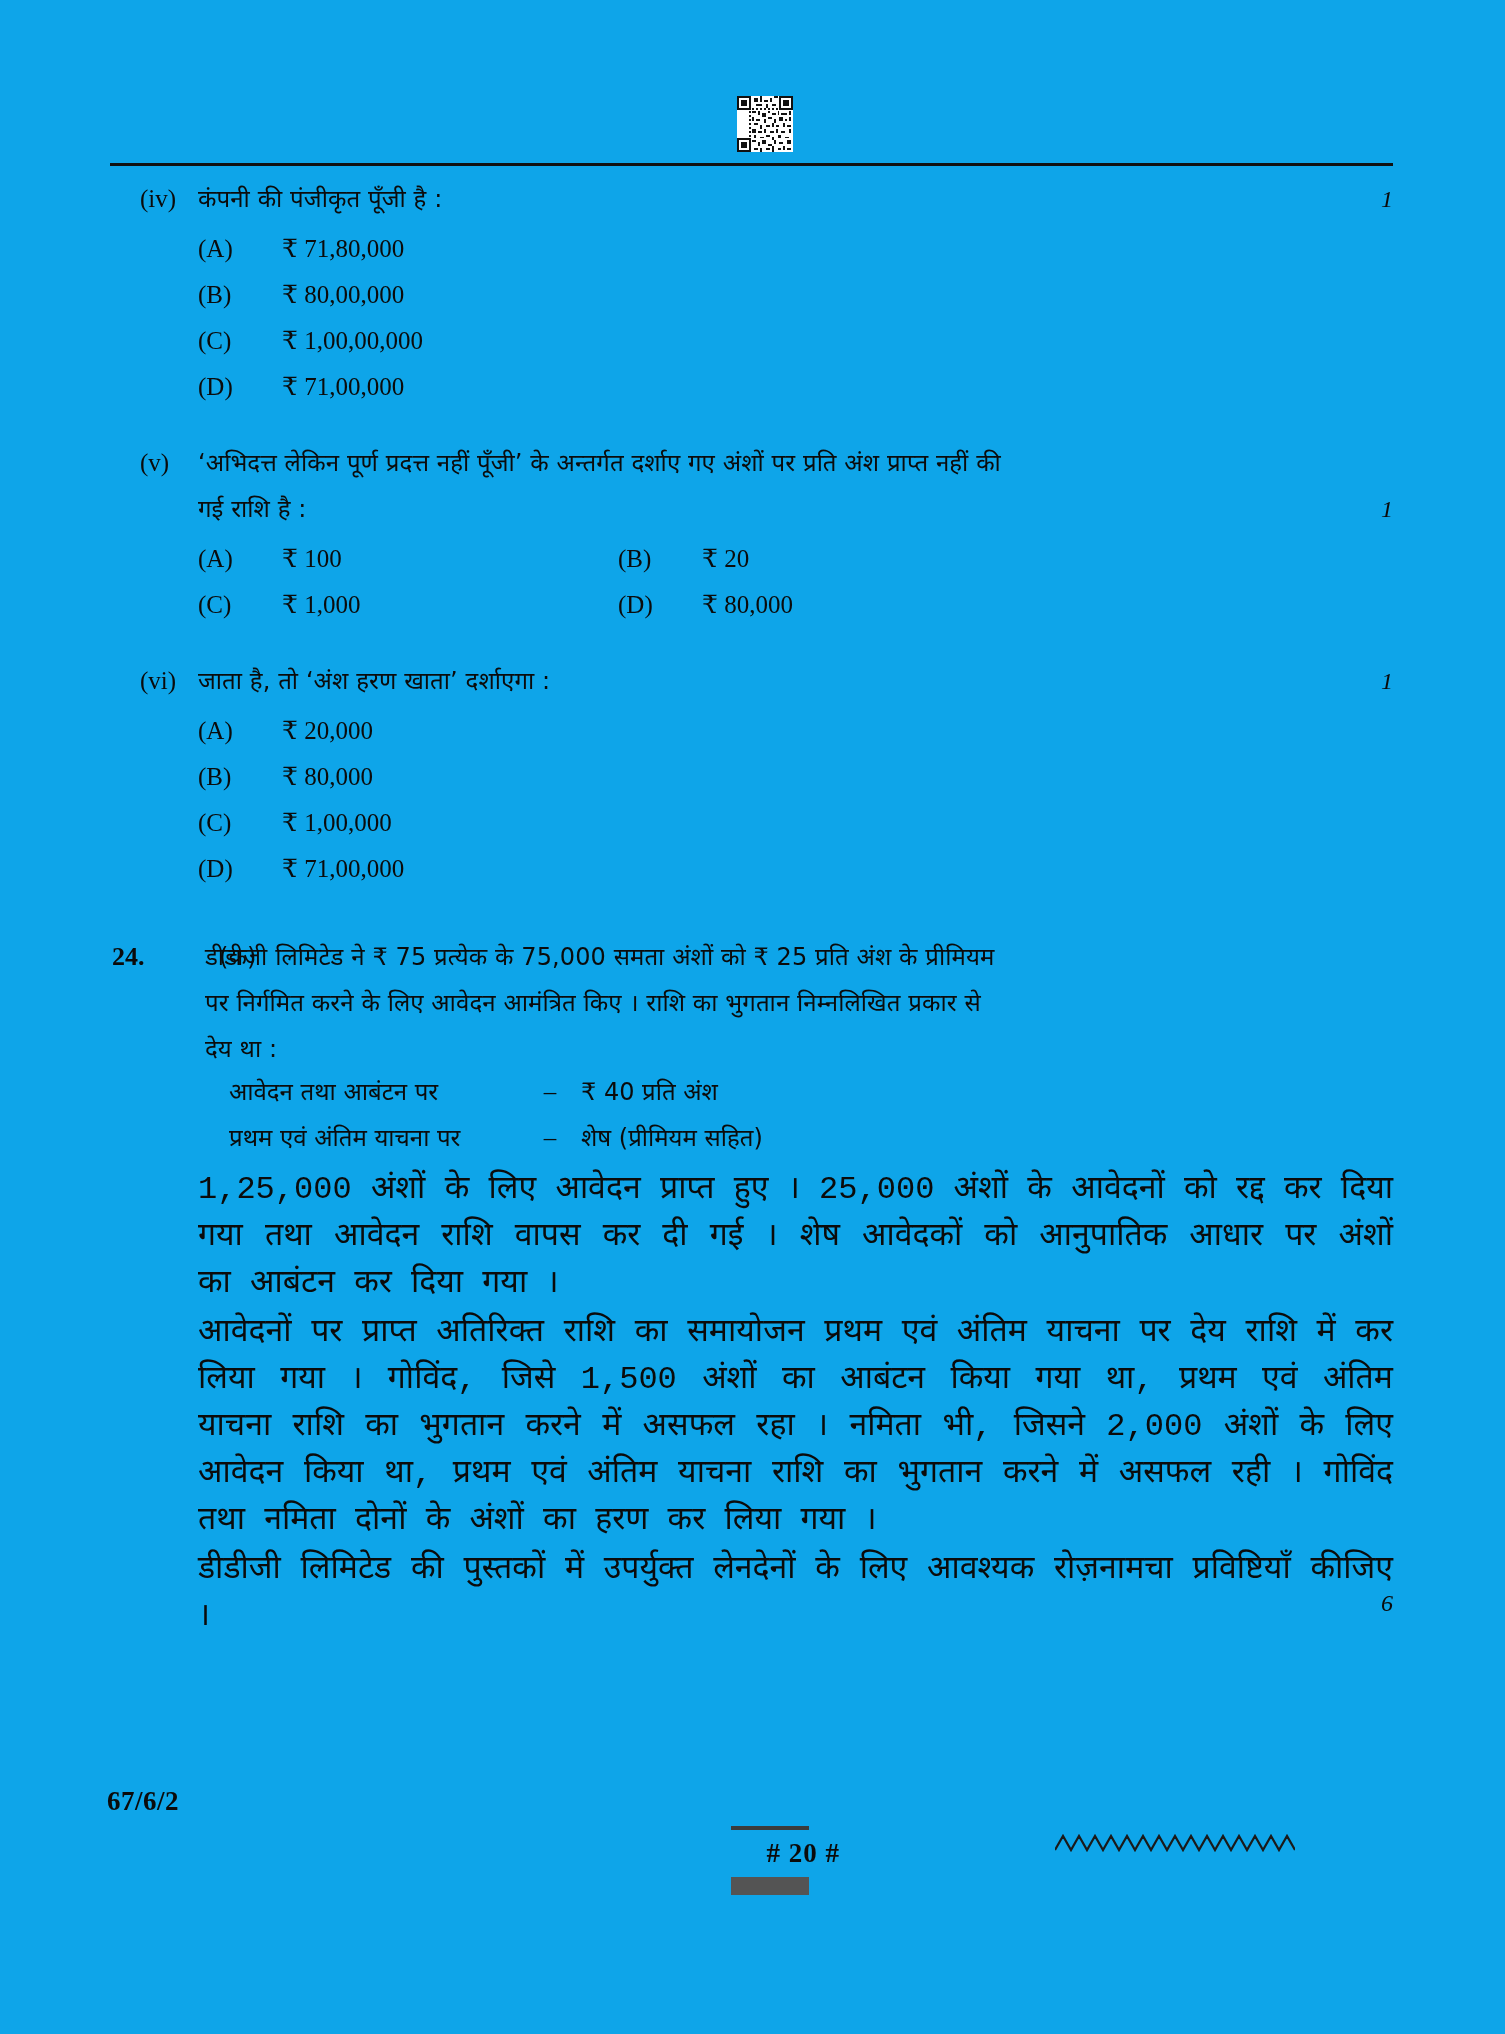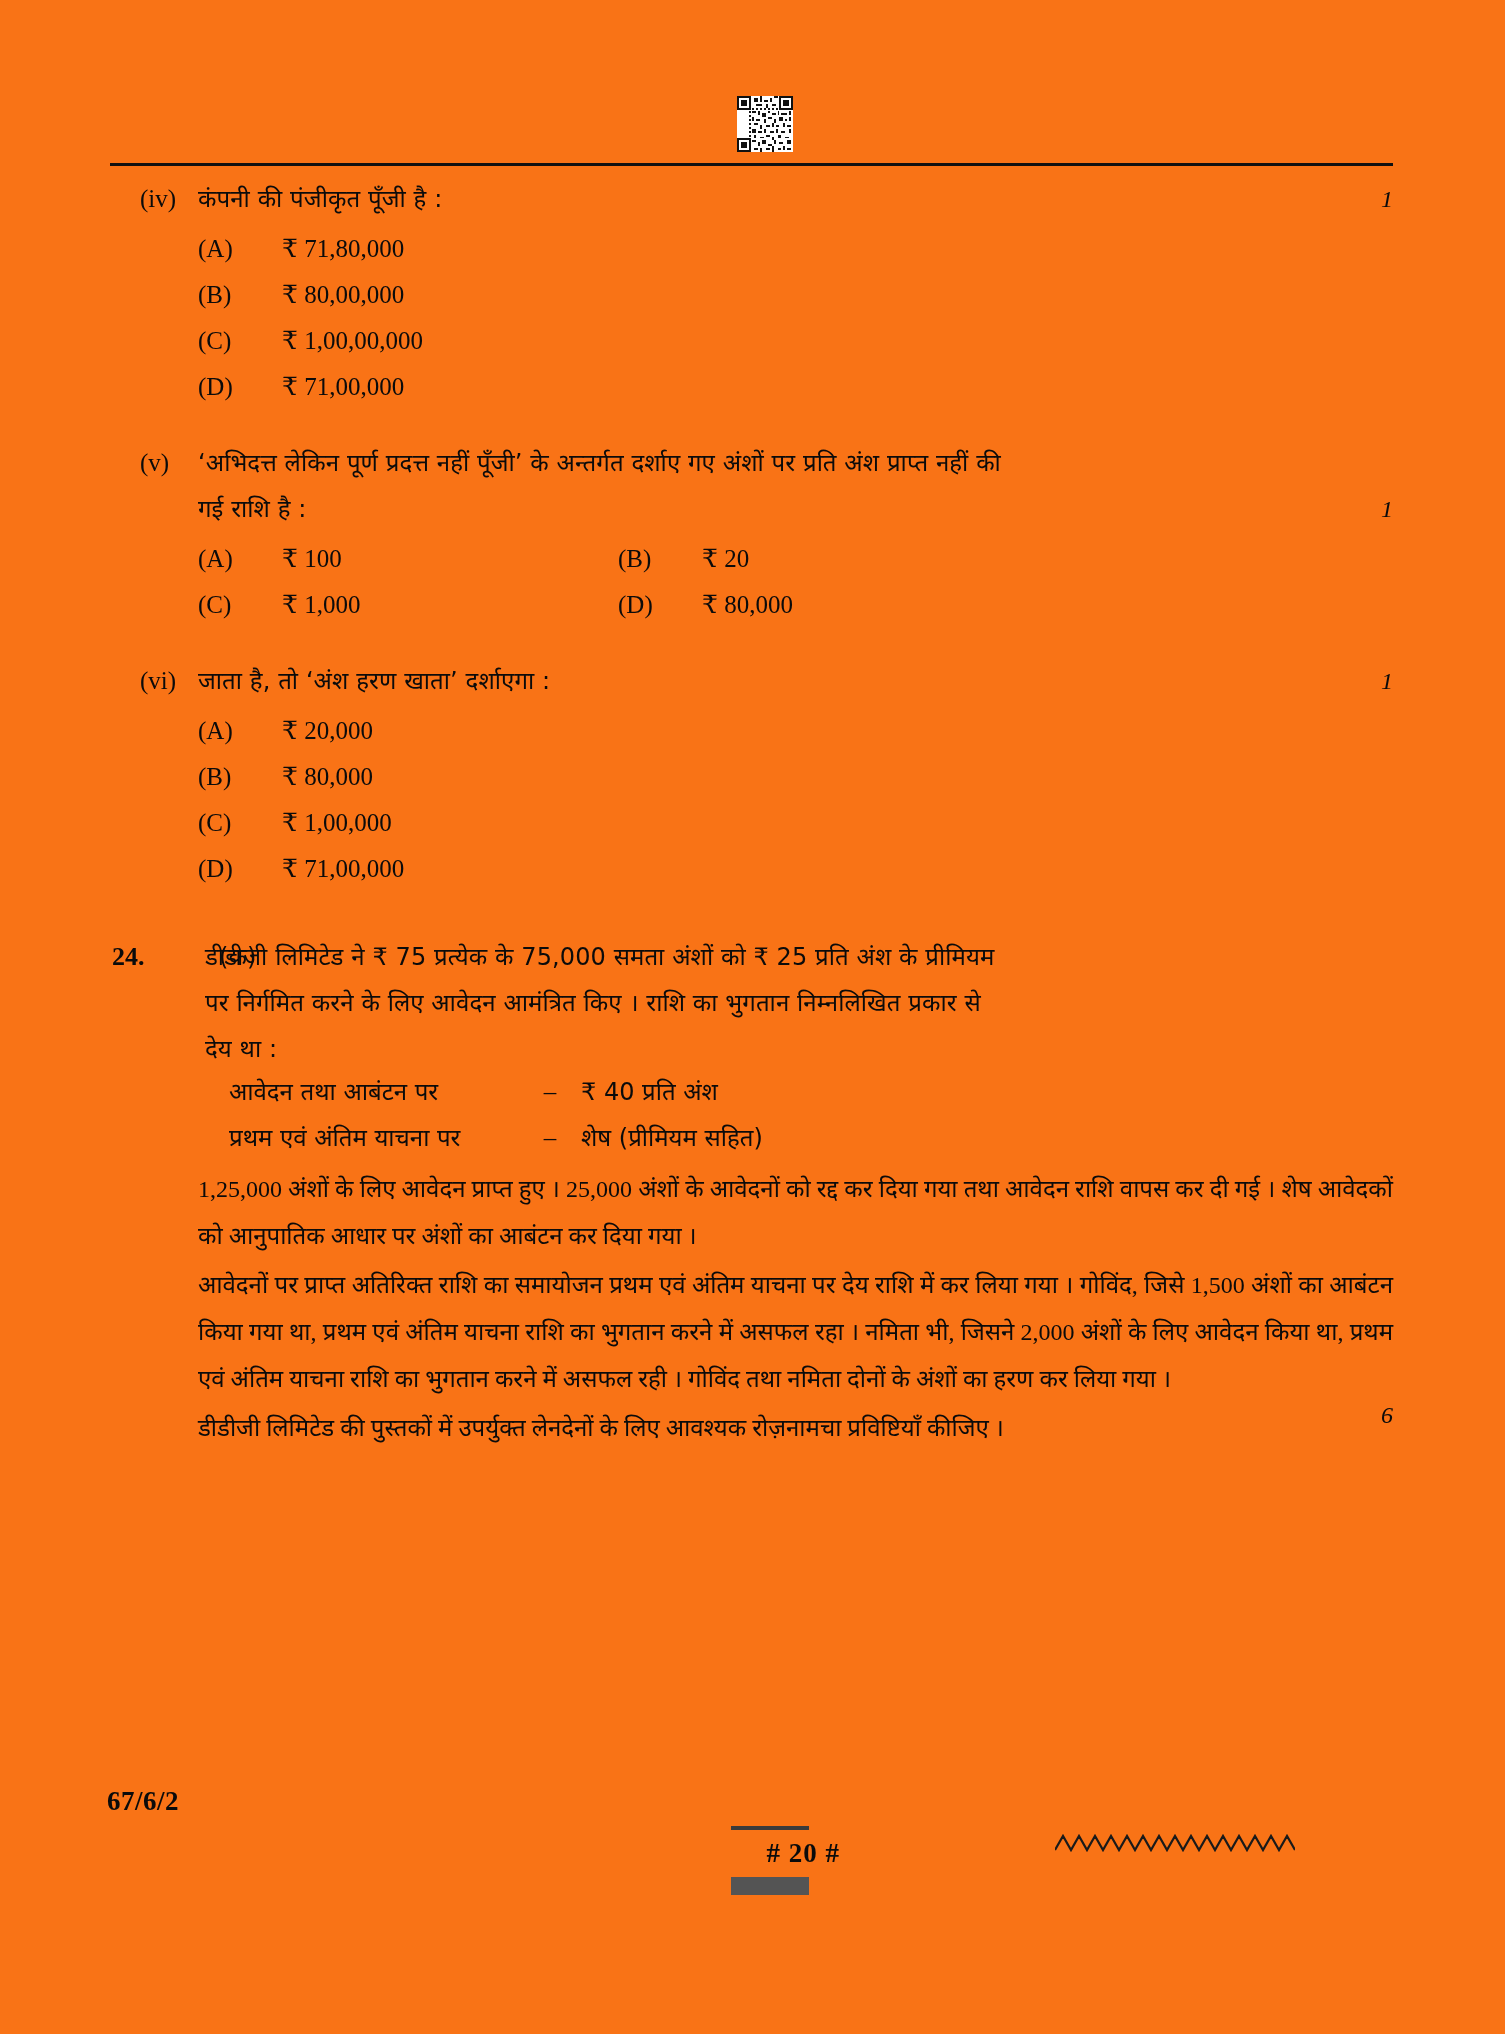--- a/index.html
+++ b/index.html
@@ -14,21 +14,21 @@
     font-family: "Liberation Serif", "DejaVu Serif", serif;
     color: #0b0b0b;
     overflow: hidden;
   }
 
   .page {
     position: absolute;
     left: 0; top: 0;
     width: 1505px;
     height: 2034px;
-    background: #f97316;
+    background: #0ea5e9;
   }
 
   
   .qr-wrap {
     position: absolute;
     left: 737px;
     top: 96px;
     width: 56px;
     height: 56px;
   }
@@ -150,22 +150,22 @@
     font-size: 25px;
   }
   .sched-value {
     font-family: "DejaVu Sans", sans-serif;
     font-size: 24px;
     white-space: nowrap;
   }
 
   
   .para {
-    font-family: Liberation Serif, serif;
-    font-size: 24px;
+    font-family: Liberation Mono, monospace;
+    font-size: 32px;
     line-height: 47px;
     text-align: justify;
     text-justify: inter-word;
     margin: 0;
   }
   .para-wrap {
     display: flex;
     align-items: flex-start;
   }
   .para-body { flex: 1 1 auto; }

